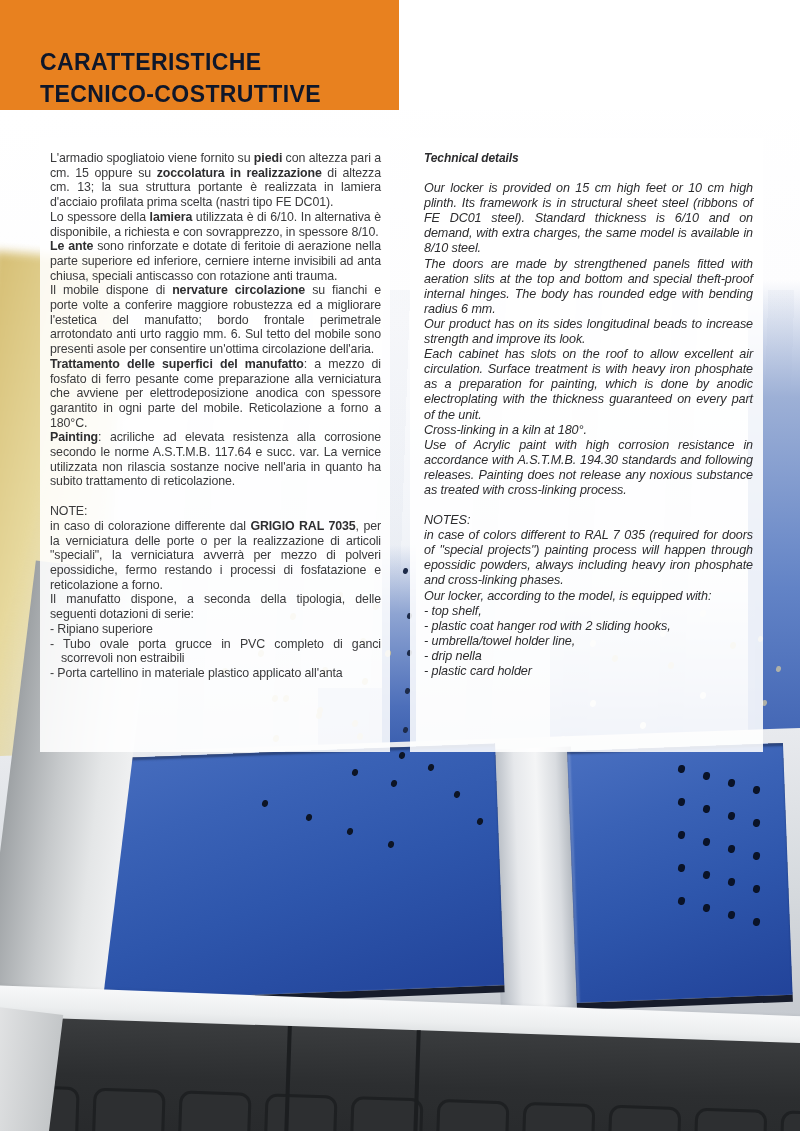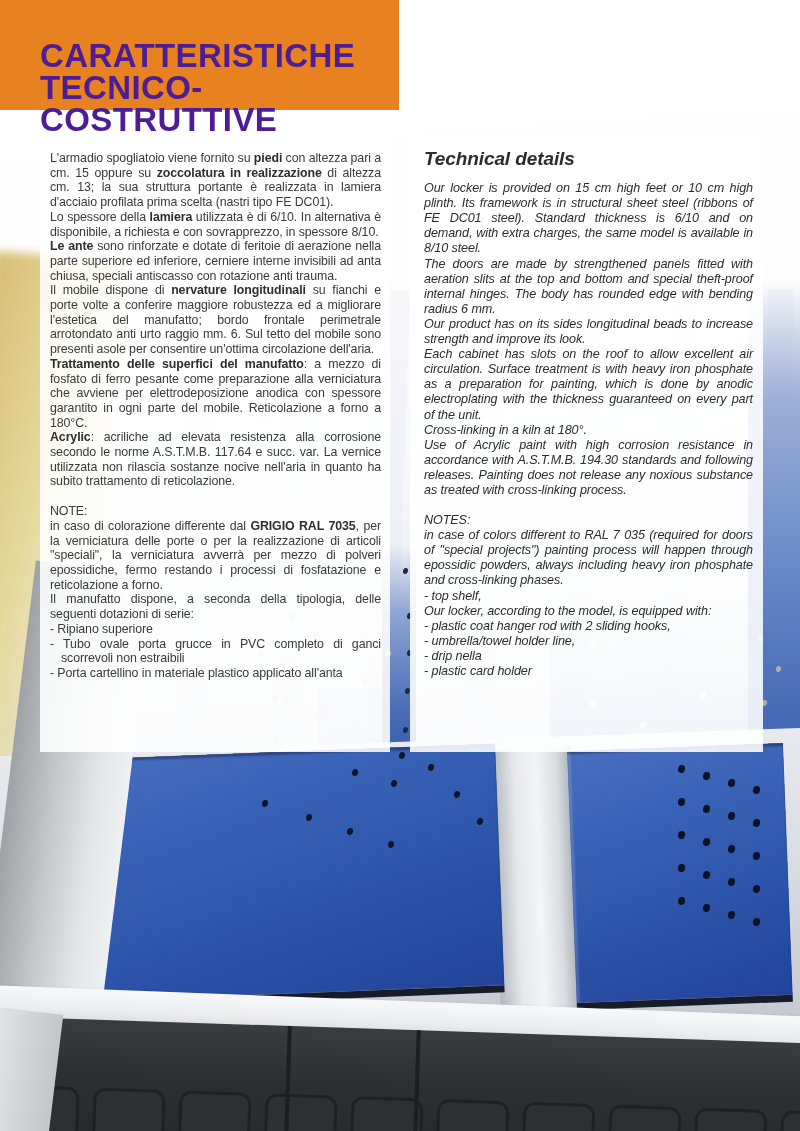--- a/index.html
+++ b/index.html
@@ -1,21 +1,21 @@
 <!DOCTYPE html>
 <html style="--accent: #E8811F;"><head>
 <meta charset="utf-8">
 <style>
   html,body{margin:0;padding:0;background:#ffffff;}
   .page{position:relative;width:800px;height:1131px;background:#ffffff;overflow:hidden;
         font-family:"Liberation Sans", sans-serif;}
   
   .banner{position:absolute;left:0;top:0;width:399px;height:110px;background:var(--accent,#E8811F);}
-  .banner-title{position:absolute;left:40px;top:40px;color:#4c1d95;font-weight:bold;
-        font-size:33px;line-height:32px;letter-spacing:.4px;}
+  .banner-title{position:absolute;left:40px;top:46px;color:#0f172a;font-weight:bold;
+        font-size:23px;line-height:32px;letter-spacing:.4px;}
   .banner-title span{display:block;}
   
   .photo{position:absolute;left:0;top:110px;width:800px;height:1021px;overflow:hidden;}
   .photo *{position:absolute;}
   .ph-base{left:0;top:0;width:100%;height:100%;
         background:linear-gradient(176deg,#ffffff 0%,#fdfdfe 22%,#f3f5f9 40%,#e9edf3 52%,#dde2ea 62%,#d8dde6 70%);}
   .ph-streaks{left:0;top:180px;width:100%;height:480px;opacity:.5;
         background:repeating-linear-gradient(92deg,rgba(187,197,216,0.22) 0 26px,rgba(255,255,255,0) 26px 96px);}
   .ph-yellow{left:-25px;top:145px;width:135px;height:530px;filter:blur(5px);transform:rotate(4deg);
         background:linear-gradient(100deg,#d5bd72 0%,#e7d99e 45%,rgba(238,228,180,0) 95%);}
@@ -46,21 +46,21 @@
   .ph-dark .seam{top:0;width:4px;height:100%;background:#1c1e20;}
   .ph-wedge-bl{left:-20px;top:900px;width:75px;height:140px;transform:rotate(7deg);
         background:linear-gradient(90deg,#e6e7e8 0%,#c3c6c8 100%);}
   .pdot{border-radius:50%;transform:rotate(14deg);}
   
   .panel{position:absolute;background:rgba(255,255,255,0.88);z-index:10;box-sizing:border-box;}
   .panel-left{left:40px;top:138px;width:350px;min-height:614px;padding:13px 9px 14px 10px;
         font-size:12.4px;line-height:14.7px;letter-spacing:-.1px;color:#3a3a3c;}
   .panel-right{left:410px;top:138px;width:353px;min-height:614px;padding:13px 10px 14px 14px;
         font-size:12.6px;line-height:15.1px;letter-spacing:-.1px;color:#2c2c2e;font-style:italic;}
-  .col-heading{font-weight:bold;font-style:italic;font-size:19px;margin:0 0 15px 0;}
+  .col-heading{font-weight:bold;font-style:italic;font-size:12px;margin:0 0 15px 0;}
   .para{text-align:justify;margin:0;}
   .para b{font-weight:bold;color:#2e2e30;}
   .para.gap{margin-top:15px;}
   .para.li{padding-left:11px;text-indent:-11px;}
 </style>
 </head>
 <body>
 
 <div class="page">
 
@@ -173,44 +173,44 @@
       <span>CARATTERISTICHE</span>
       <span>TECNICO-COSTRUTTIVE</span>
     </div>
   </div>
 
   <div class="panel panel-left">
     <div id="col-left">
         <div class="para "><span>L'armadio spogliatoio viene fornito su </span><b>piedi</b><span> con altezza pari a cm. 15 oppure su </span><b>zoccolatura in realizzazione</b><span> di altezza cm. 13; la sua struttura portante è realizzata in lamiera d'acciaio profilata prima scelta (nastri tipo FE DC01).</span></div>
         <div class="para "><span>Lo spessore della </span><b>lamiera</b><span> utilizzata è di 6/10. In alternativa è disponibile, a richiesta e con sovrapprezzo, in spessore 8/10.</span></div>
         <div class="para "><b>Le ante</b><span> sono rinforzate e dotate di feritoie di aerazione nella parte superiore ed inferiore, cerniere interne invisibili ad anta chiusa, speciali antiscasso con rotazione anti trauma.</span></div>
-        <div class="para "><span>Il mobile dispone di </span><b>nervature longitudinali</b><span> su fianchi e porte volte a conferire maggiore robustezza ed a migliorare l'estetica del manufatto; bordo frontale perimetrale arrotondato anti urto raggio mm. 6. Sul tetto del mobile sono presenti asole per consentire un'ottima circolazione dell'aria.</span></div>
+        <div class="para "><span>Il mobile dispone di </span><b>nervature circolazione</b><span> su fianchi e porte volte a conferire maggiore robustezza ed a migliorare l'estetica del manufatto; bordo frontale perimetrale arrotondato anti urto raggio mm. 6. Sul tetto del mobile sono presenti asole per consentire un'ottima circolazione dell'aria.</span></div>
         <div class="para "><b>Trattamento delle superfici del manufatto</b><span>: a mezzo di fosfato di ferro pesante come preparazione alla verniciatura che avviene per elettrodeposizione anodica con spessore garantito in ogni parte del mobile. Reticolazione a forno a 180°C.</span></div>
-        <div class="para "><b>Acrylic</b><span>: acriliche ad elevata resistenza alla corrosione secondo le norme A.S.T.M.B. 117.64 e succ. var. La vernice utilizzata non rilascia sostanze nocive nell'aria in quanto ha subito trattamento di reticolazione.</span></div>
+        <div class="para "><b>Painting</b><span>: acriliche ad elevata resistenza alla corrosione secondo le norme A.S.T.M.B. 117.64 e succ. var. La vernice utilizzata non rilascia sostanze nocive nell'aria in quanto ha subito trattamento di reticolazione.</span></div>
         <div class="para gap"><span>NOTE:</span></div>
         <div class="para "><span>in caso di colorazione differente dal </span><b>GRIGIO RAL 7035</b><span>, per la verniciatura delle porte o per la realizzazione di articoli "speciali", la verniciatura avverrà per mezzo di polveri epossidiche, fermo restando i processi di fosfatazione e reticolazione a forno.</span></div>
         <div class="para "><span>Il manufatto dispone, a seconda della tipologia, delle seguenti dotazioni di serie:</span></div>
         <div class="para li"><span>- Ripiano superiore</span></div>
         <div class="para li"><span>- Tubo ovale porta grucce in PVC completo di ganci scorrevoli non estraibili</span></div>
         <div class="para li"><span>- Porta cartellino in materiale plastico applicato all'anta</span></div>
       </div>
   </div>
   <div class="panel panel-right">
     <div class="col-heading">Technical details</div>
     <div id="col-right">
         <div class="para "><span>Our locker is provided on 15 cm high feet or  10 cm high plinth. Its framework is in structural sheet steel (ribbons of FE DC01 steel). Standard thickness is 6/10 and on demand, with extra charges, the same model is available in 8/10 steel.</span></div>
         <div class="para "><span>The doors are made by strengthened panels fitted with aeration slits at the top and bottom and special theft-proof internal hinges. The body has rounded edge with bending radius 6 mm.</span></div>
         <div class="para "><span>Our product has on its sides longitudinal beads to increase strength and improve its look.</span></div>
         <div class="para "><span>Each cabinet has slots on the roof to allow excellent air circulation. Surface treatment is with heavy iron phosphate as a preparation for painting, which is done by anodic electroplating with the thickness guaranteed on every part of the unit.</span></div>
         <div class="para "><span>Cross-linking in a kiln at 180°.</span></div>
         <div class="para "><span>Use of Acrylic paint with high corrosion resistance in accordance with A.S.T.M.B. 194.30 standards and following releases. Painting does not release any noxious substance as treated with cross-linking process.</span></div>
         <div class="para gap"><span>NOTES:</span></div>
         <div class="para "><span>in case of colors different to RAL 7 035 (required for doors of "special projects") painting process will happen through epossidic powders, always including heavy iron phosphate and cross-linking phases.</span></div>
+        <div class="para "><span>Our locker, according to the model, is equipped with:</span></div>
         <div class="para li"><span>- top shelf,</span></div>
-        <div class="para "><span>Our locker, according to the model, is equipped with:</span></div>
         <div class="para li"><span>- plastic coat hanger rod with 2 sliding hooks,</span></div>
         <div class="para li"><span>- umbrella/towel holder line,</span></div>
         <div class="para li"><span>- drip nella</span></div>
         <div class="para li"><span>- plastic card holder</span></div>
       </div>
   </div>
 
 </div>
 
 </body></html>

